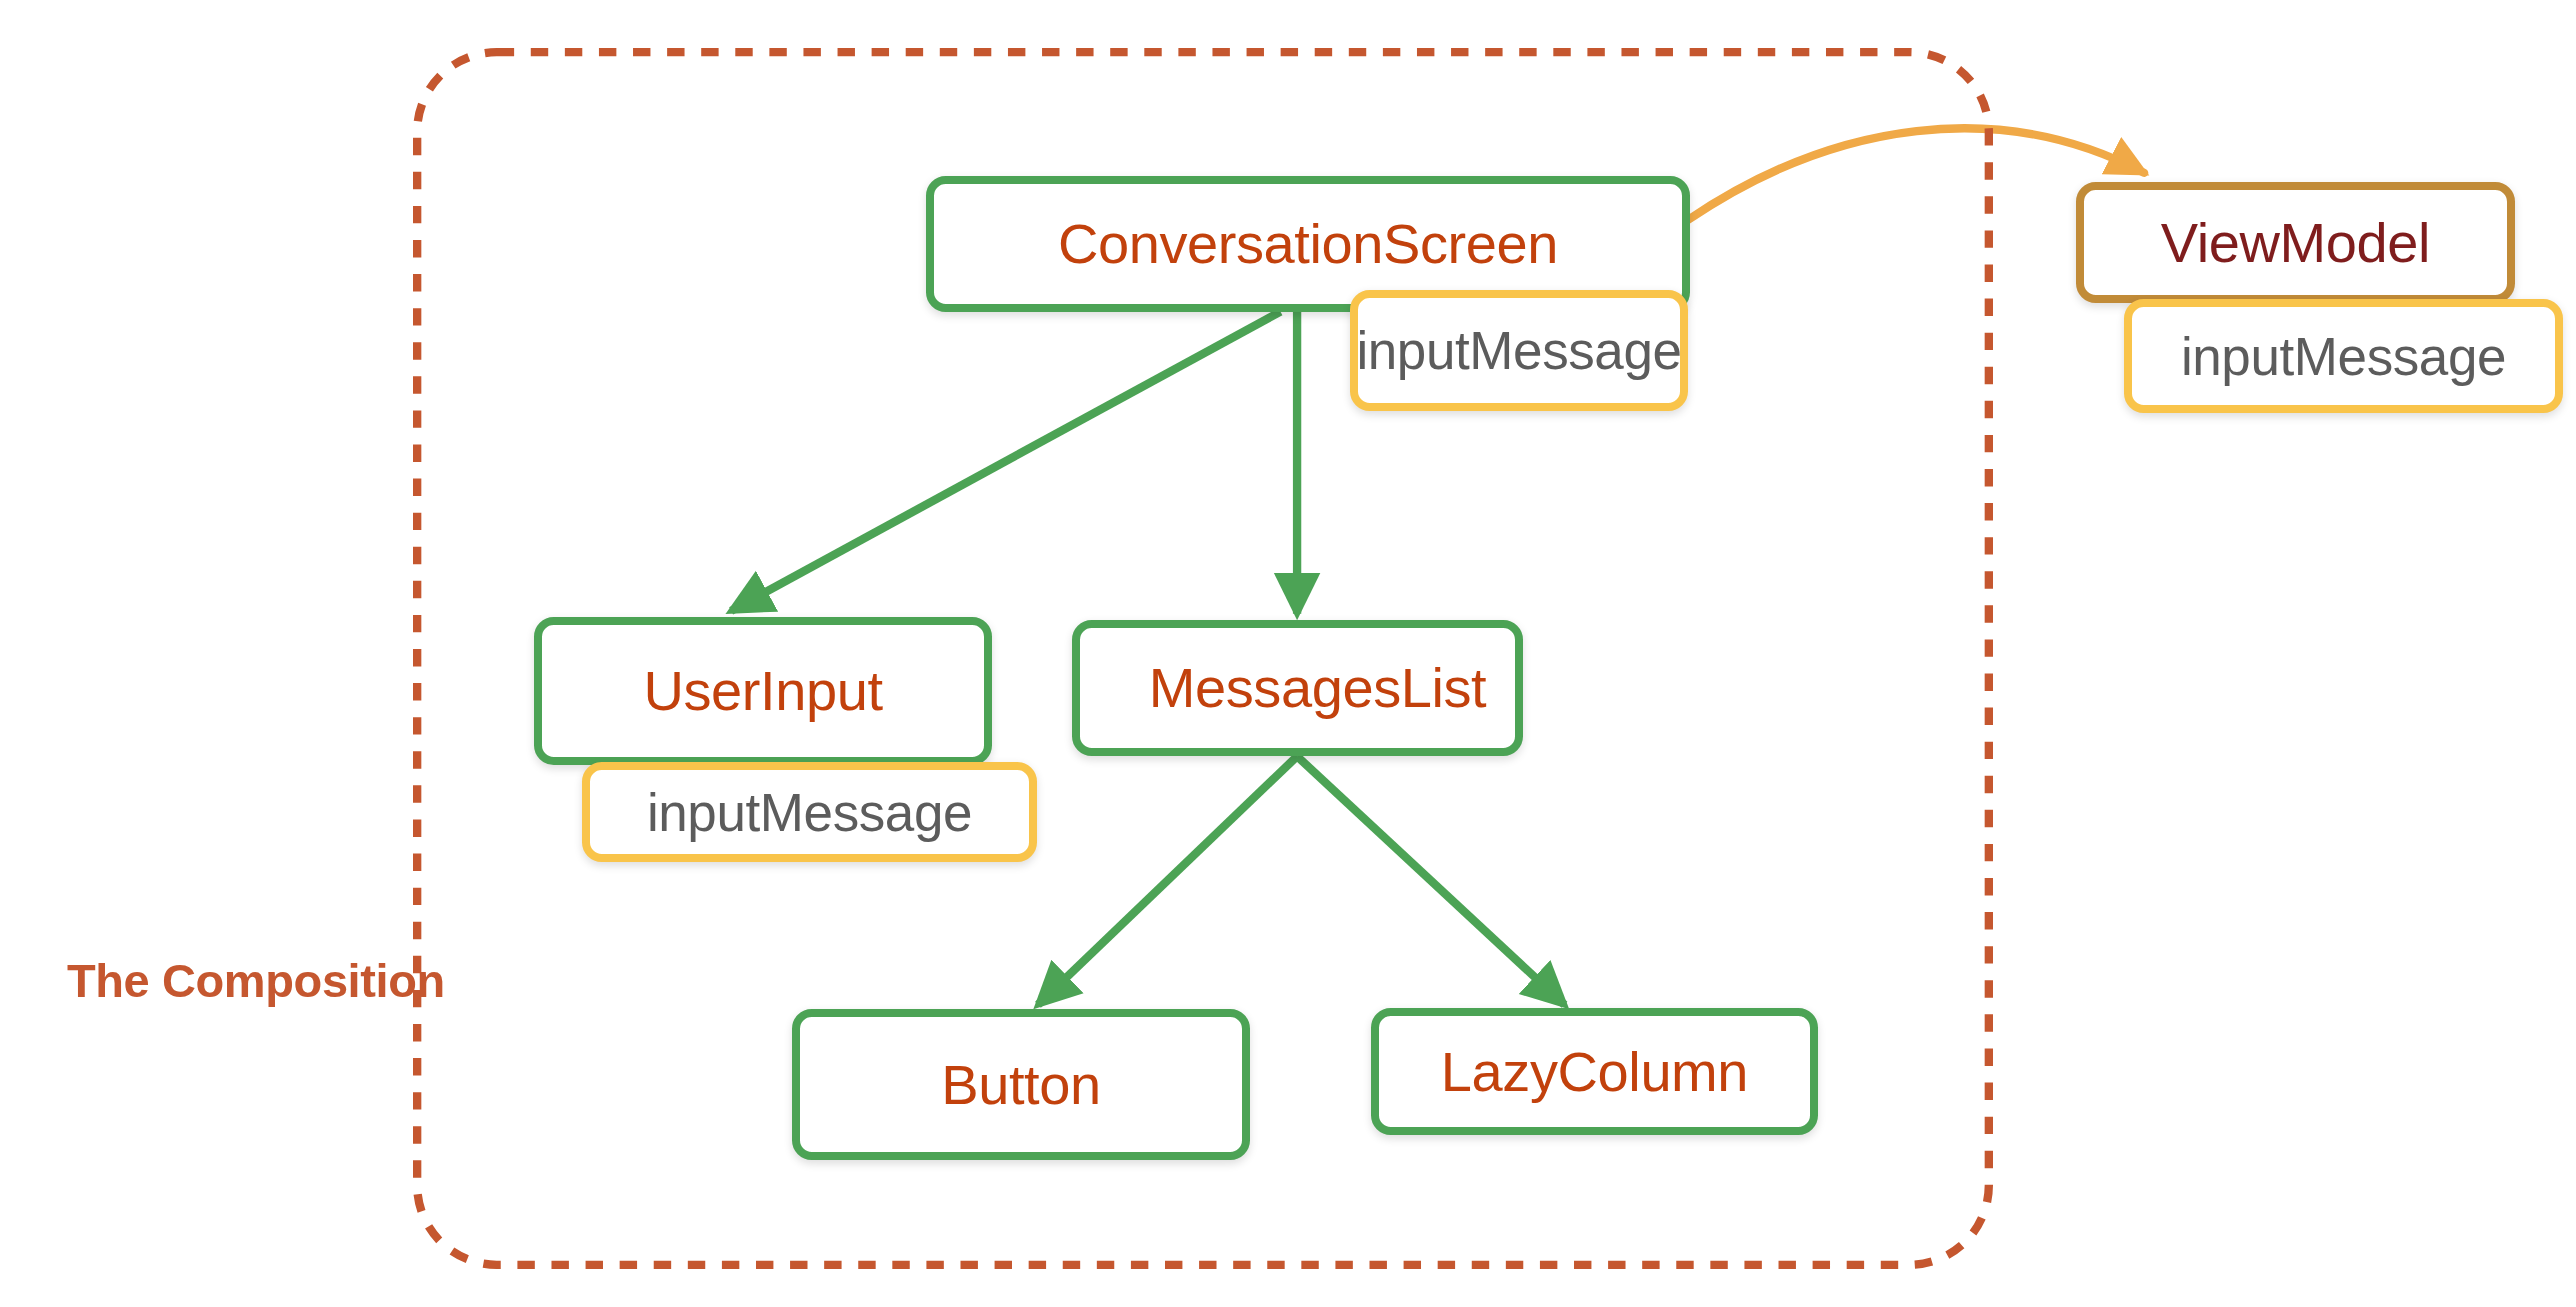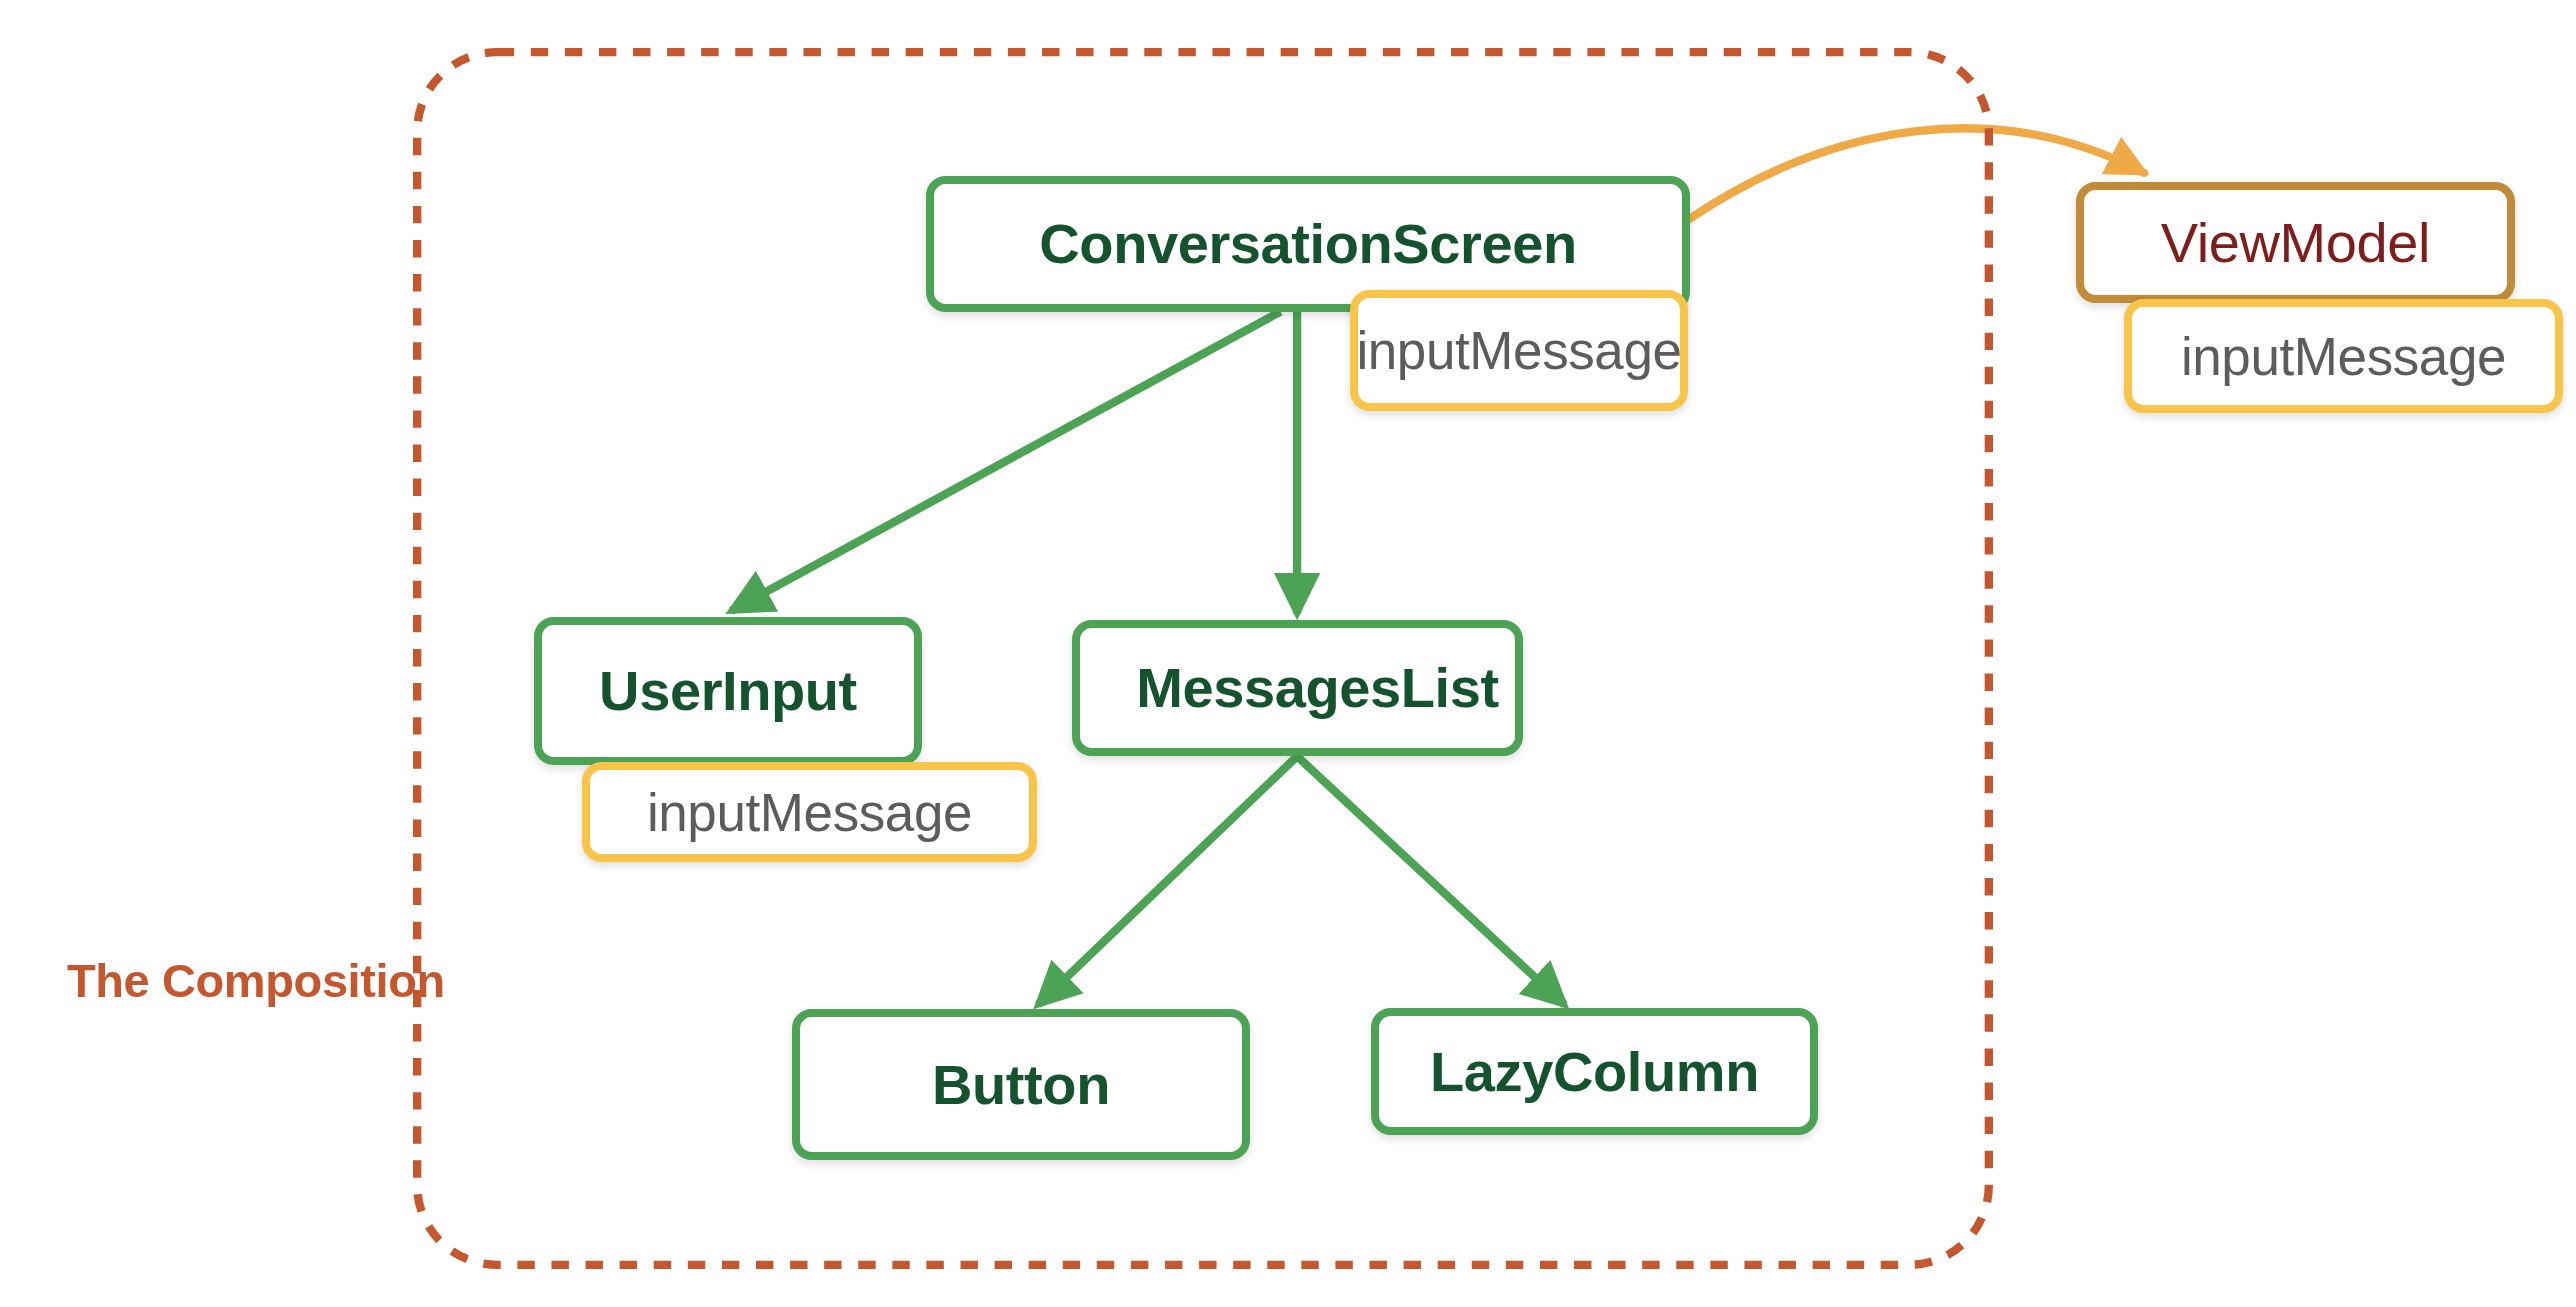--- a/index.html
+++ b/index.html
@@ -46,23 +46,23 @@
     white-space: nowrap;
     line-height: 1;
   }
 
   
   .node.composable {
     border-color: #4CA355;
     z-index: 6;
   }
   .node.composable .label {
-    color: #14532d;
+    color: #c2410c;
     font-size: 56px;
-    font-weight: 700;
+    font-weight: 400;
     letter-spacing: -0.4px;
   }
 
   
   .node.state {
     border-color: #F9C44A;
     z-index: 7;
     margin-left: 48px;
   }
   .node.state .label {
@@ -157,21 +157,21 @@
   </div>
 
   <div class="node viewmodel" style="left:2076px; top:182px; width:439px; height:121px;">
     <span class="label">ViewModel</span>
   </div>
 
   <div class="node state" style="left:2076px; top:299px; width:439px; height:114px;">
     <span class="label">inputMessage</span>
   </div>
 
-  <div class="node composable" style="left:534px; top:617px; width:388px; height:148px;">
+  <div class="node composable" style="left:534px; top:617px; width:458px; height:148px;">
     <span class="label">UserInput</span>
   </div>
 
   <div class="node state" style="left:534px; top:762px; width:455px; height:100px;">
     <span class="label">inputMessage</span>
   </div>
 
   <div class="node composable" style="left:1072px; top:620px; width:451px; height:136px;padding-left:40px;">
     <span class="label">MessagesList</span>
   </div>

